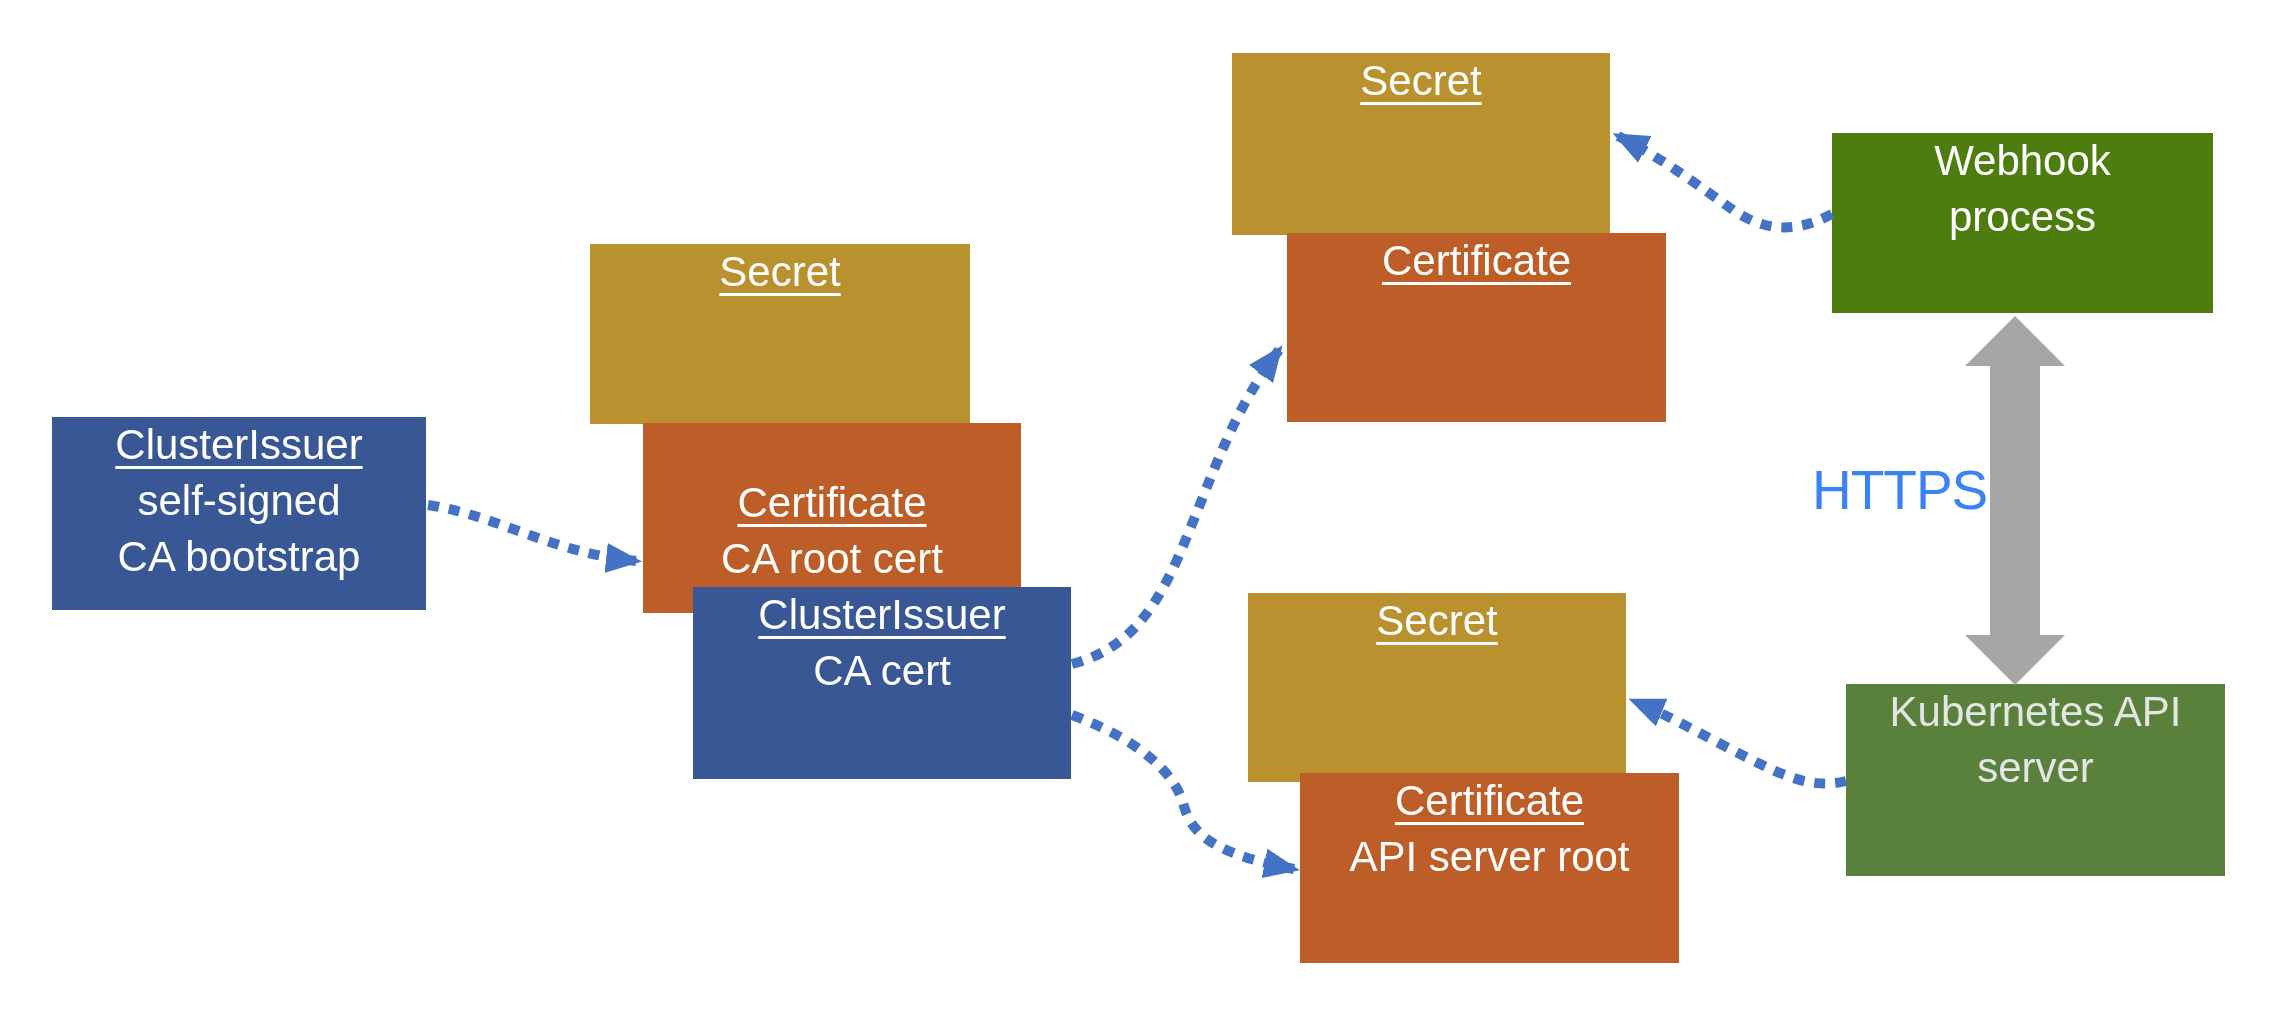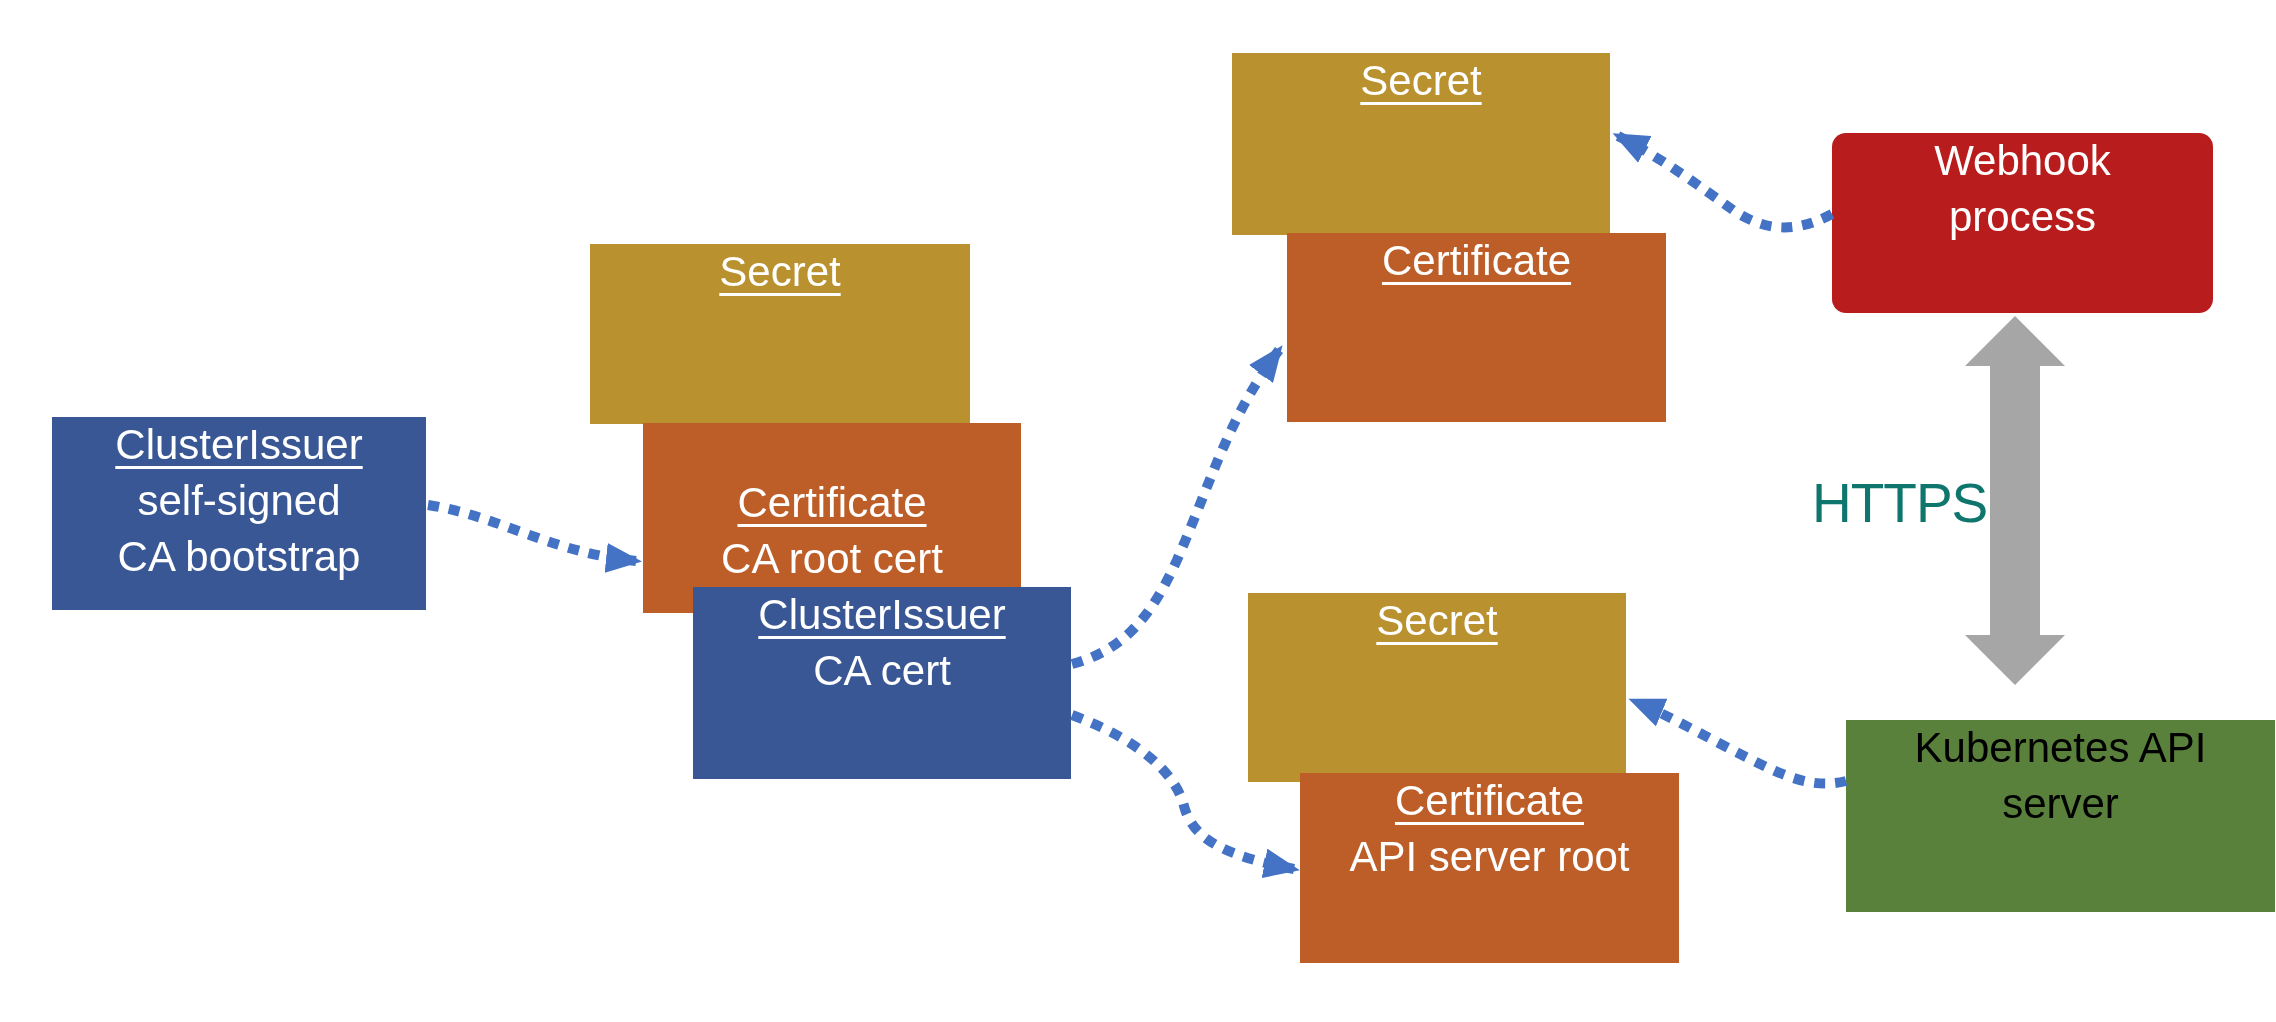--- a/index.html
+++ b/index.html
@@ -79,30 +79,30 @@
   </div>
 
   <div class="node" style="left: 1248px; top: 593px; width: 378px; height: 189px; background-color: rgb(185, 145, 47); color: rgb(255, 255, 255);">
     <div class="title">Secret</div>
   </div>
   <div class="node" style="left: 1300px; top: 773px; width: 379px; height: 190px; background-color: rgb(189, 94, 41); color: rgb(255, 255, 255);">
     <div class="title">Certificate</div>
     <div>API server root</div>
   </div>
 
-  <div class="node" style="left: 1832px; top: 133px; width: 381px; height: 180px; background-color: #b91c1c; color: rgb(255, 255, 255); border-radius: 14px;">
+  <div class="node" style="left: 1832px; top: 133px; width: 381px; height: 180px; background-color: #4d7c0f; color: rgb(255, 255, 255);">
     <div>Webhook</div>
     <div>process</div>
   </div>
-  <div class="node" style="left: 1846px; top: 720px; width: 429px; height: 192px; background-color: rgb(89, 129, 59); color: #000000;">
+  <div class="node" style="left: 1846px; top: 684px; width: 379px; height: 192px; background-color: rgb(89, 129, 59); color: #e5e5e5;">
     <div>Kubernetes API</div>
     <div>server</div>
   </div>
 
-  <div id="https-label" style="color: #0f766e; margin-top: 13px;">HTTPS</div>
+  <div id="https-label" style="color: #3b82f6;">HTTPS</div>
 
   <svg class="overlay" viewBox="0 0 2276 1022">
     <defs>
       <marker id="arrowhead" markerUnits="userSpaceOnUse" markerWidth="38" markerHeight="30" refX="30" refY="15" orient="auto">
         <polygon points="0,0 36,15 0,30" fill="#4472C4"></polygon>
       </marker>
     </defs>
 
     <polygon points="2015,316 2065,366 2040,366 2040,635 2065,635 2015,685 1965,635 1990,635 1990,366 1965,366" fill="#A6A6A6"></polygon>
 

